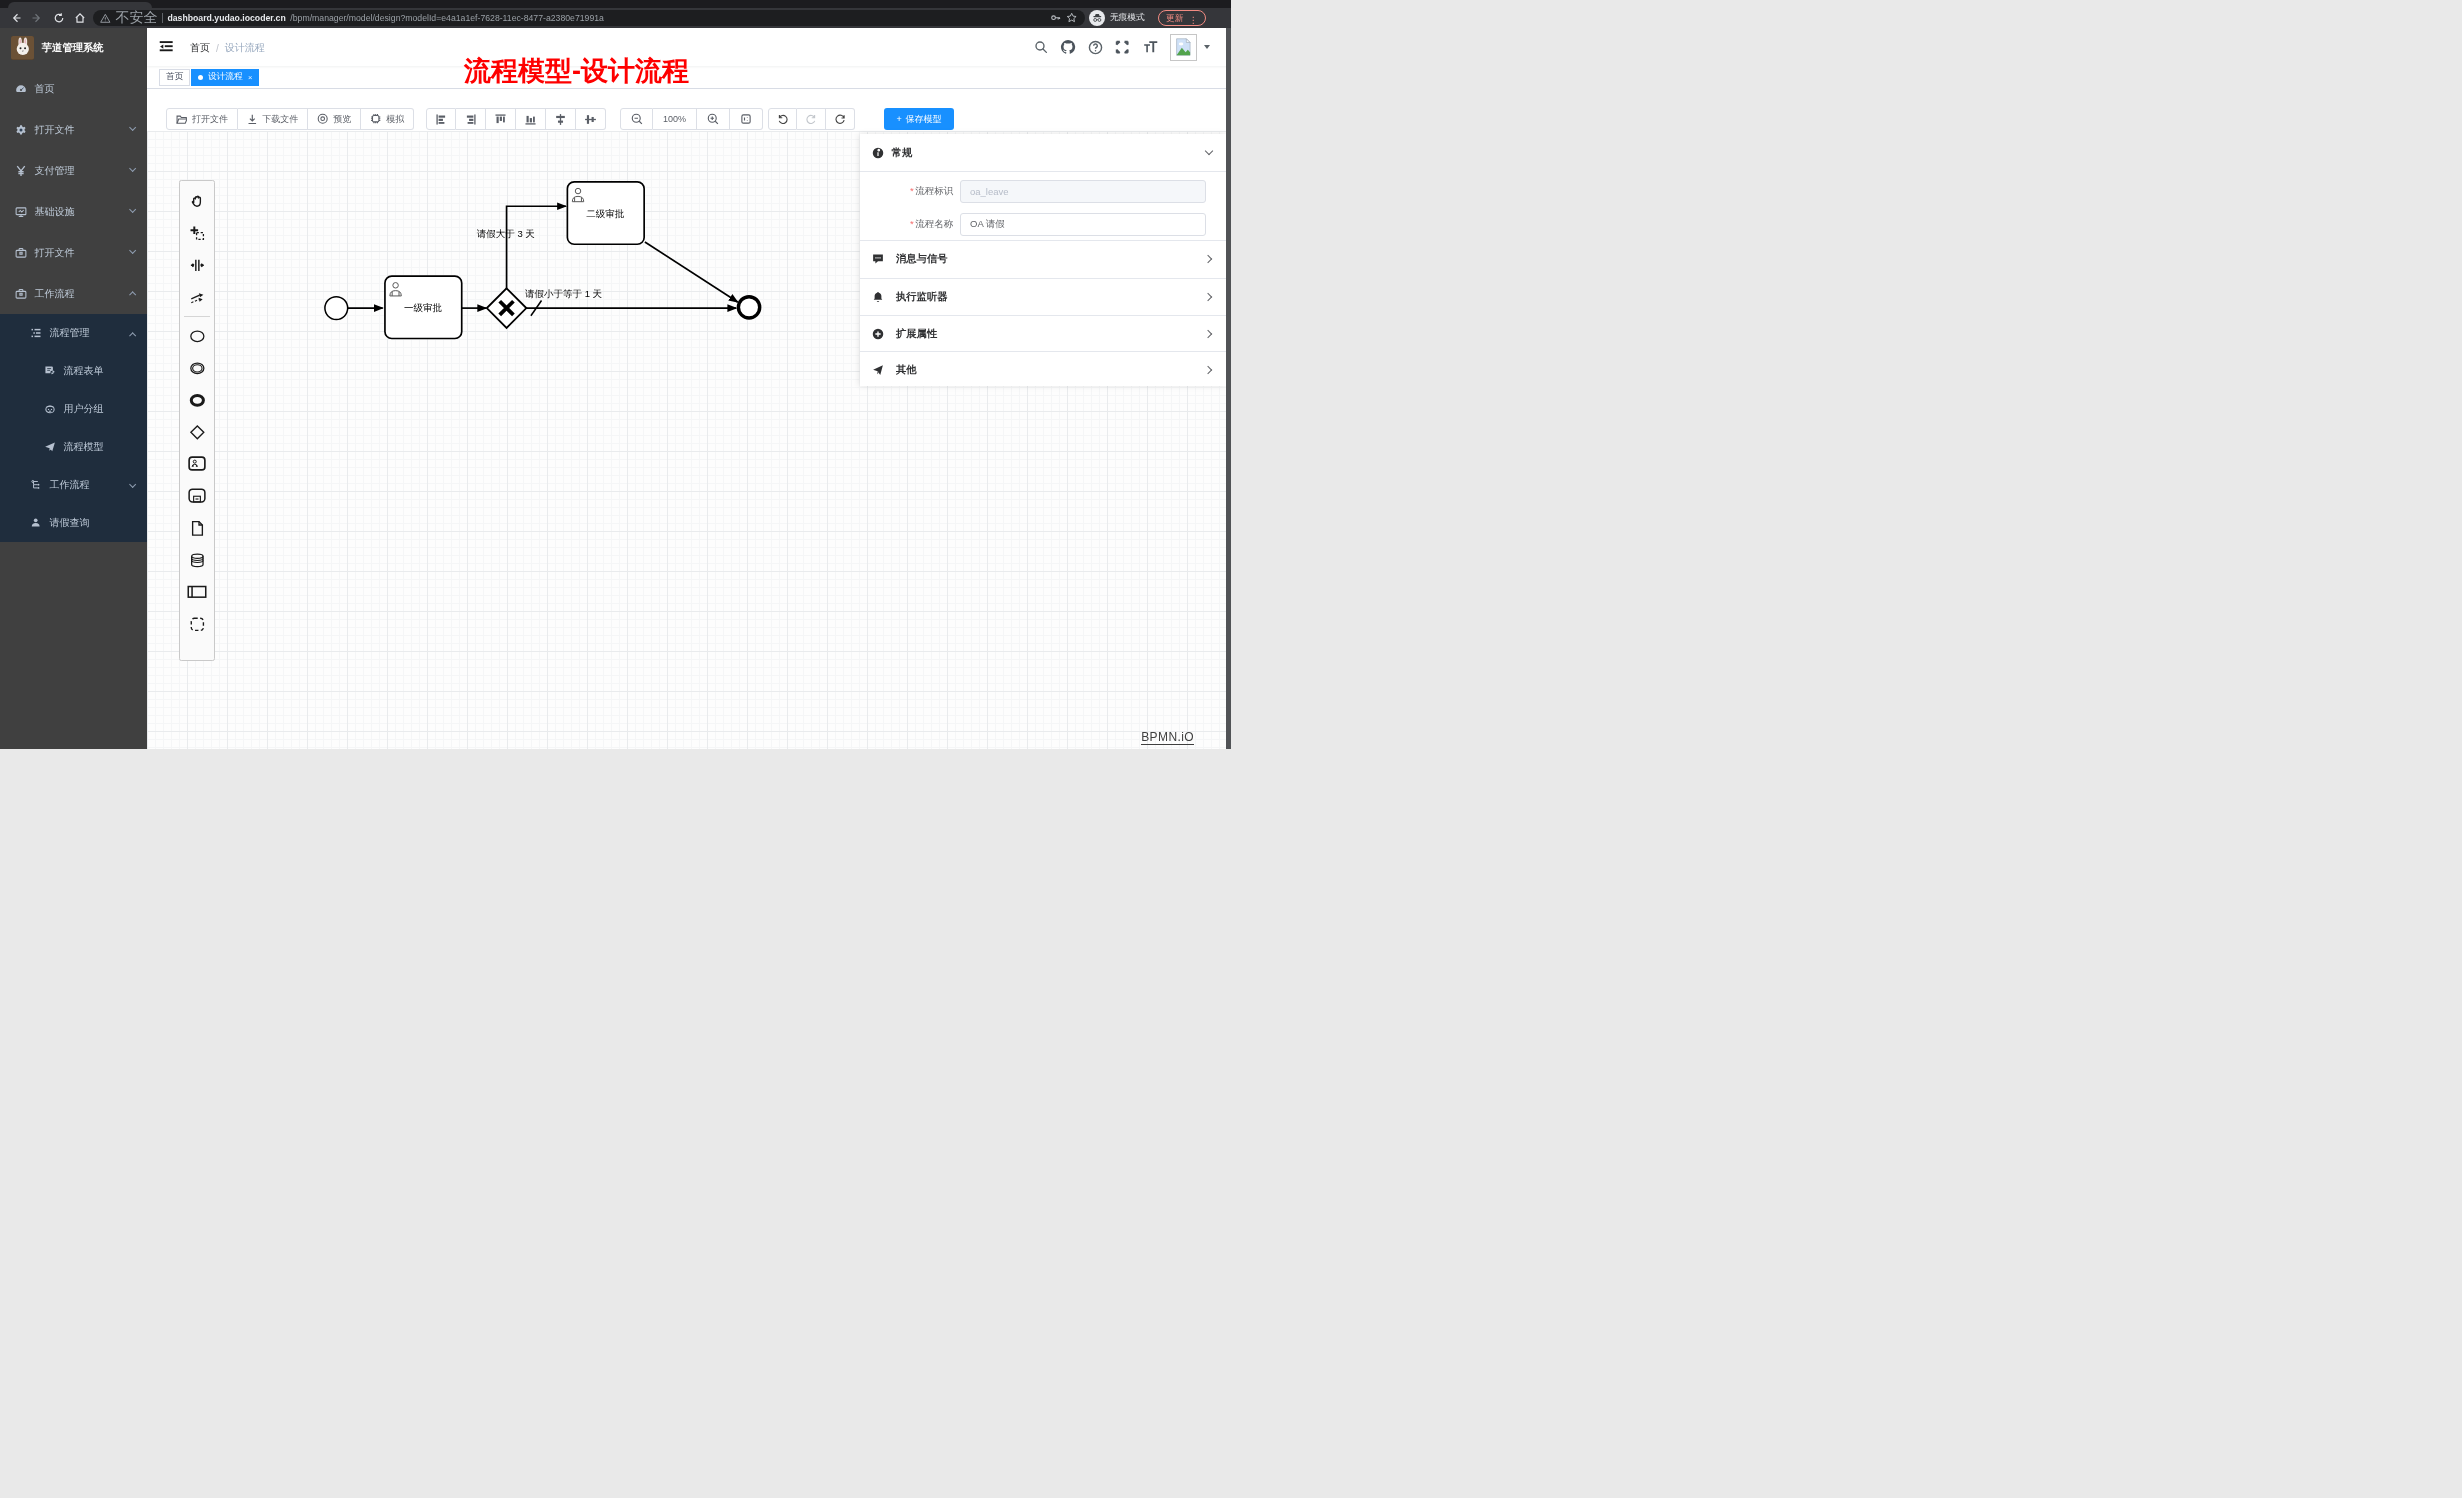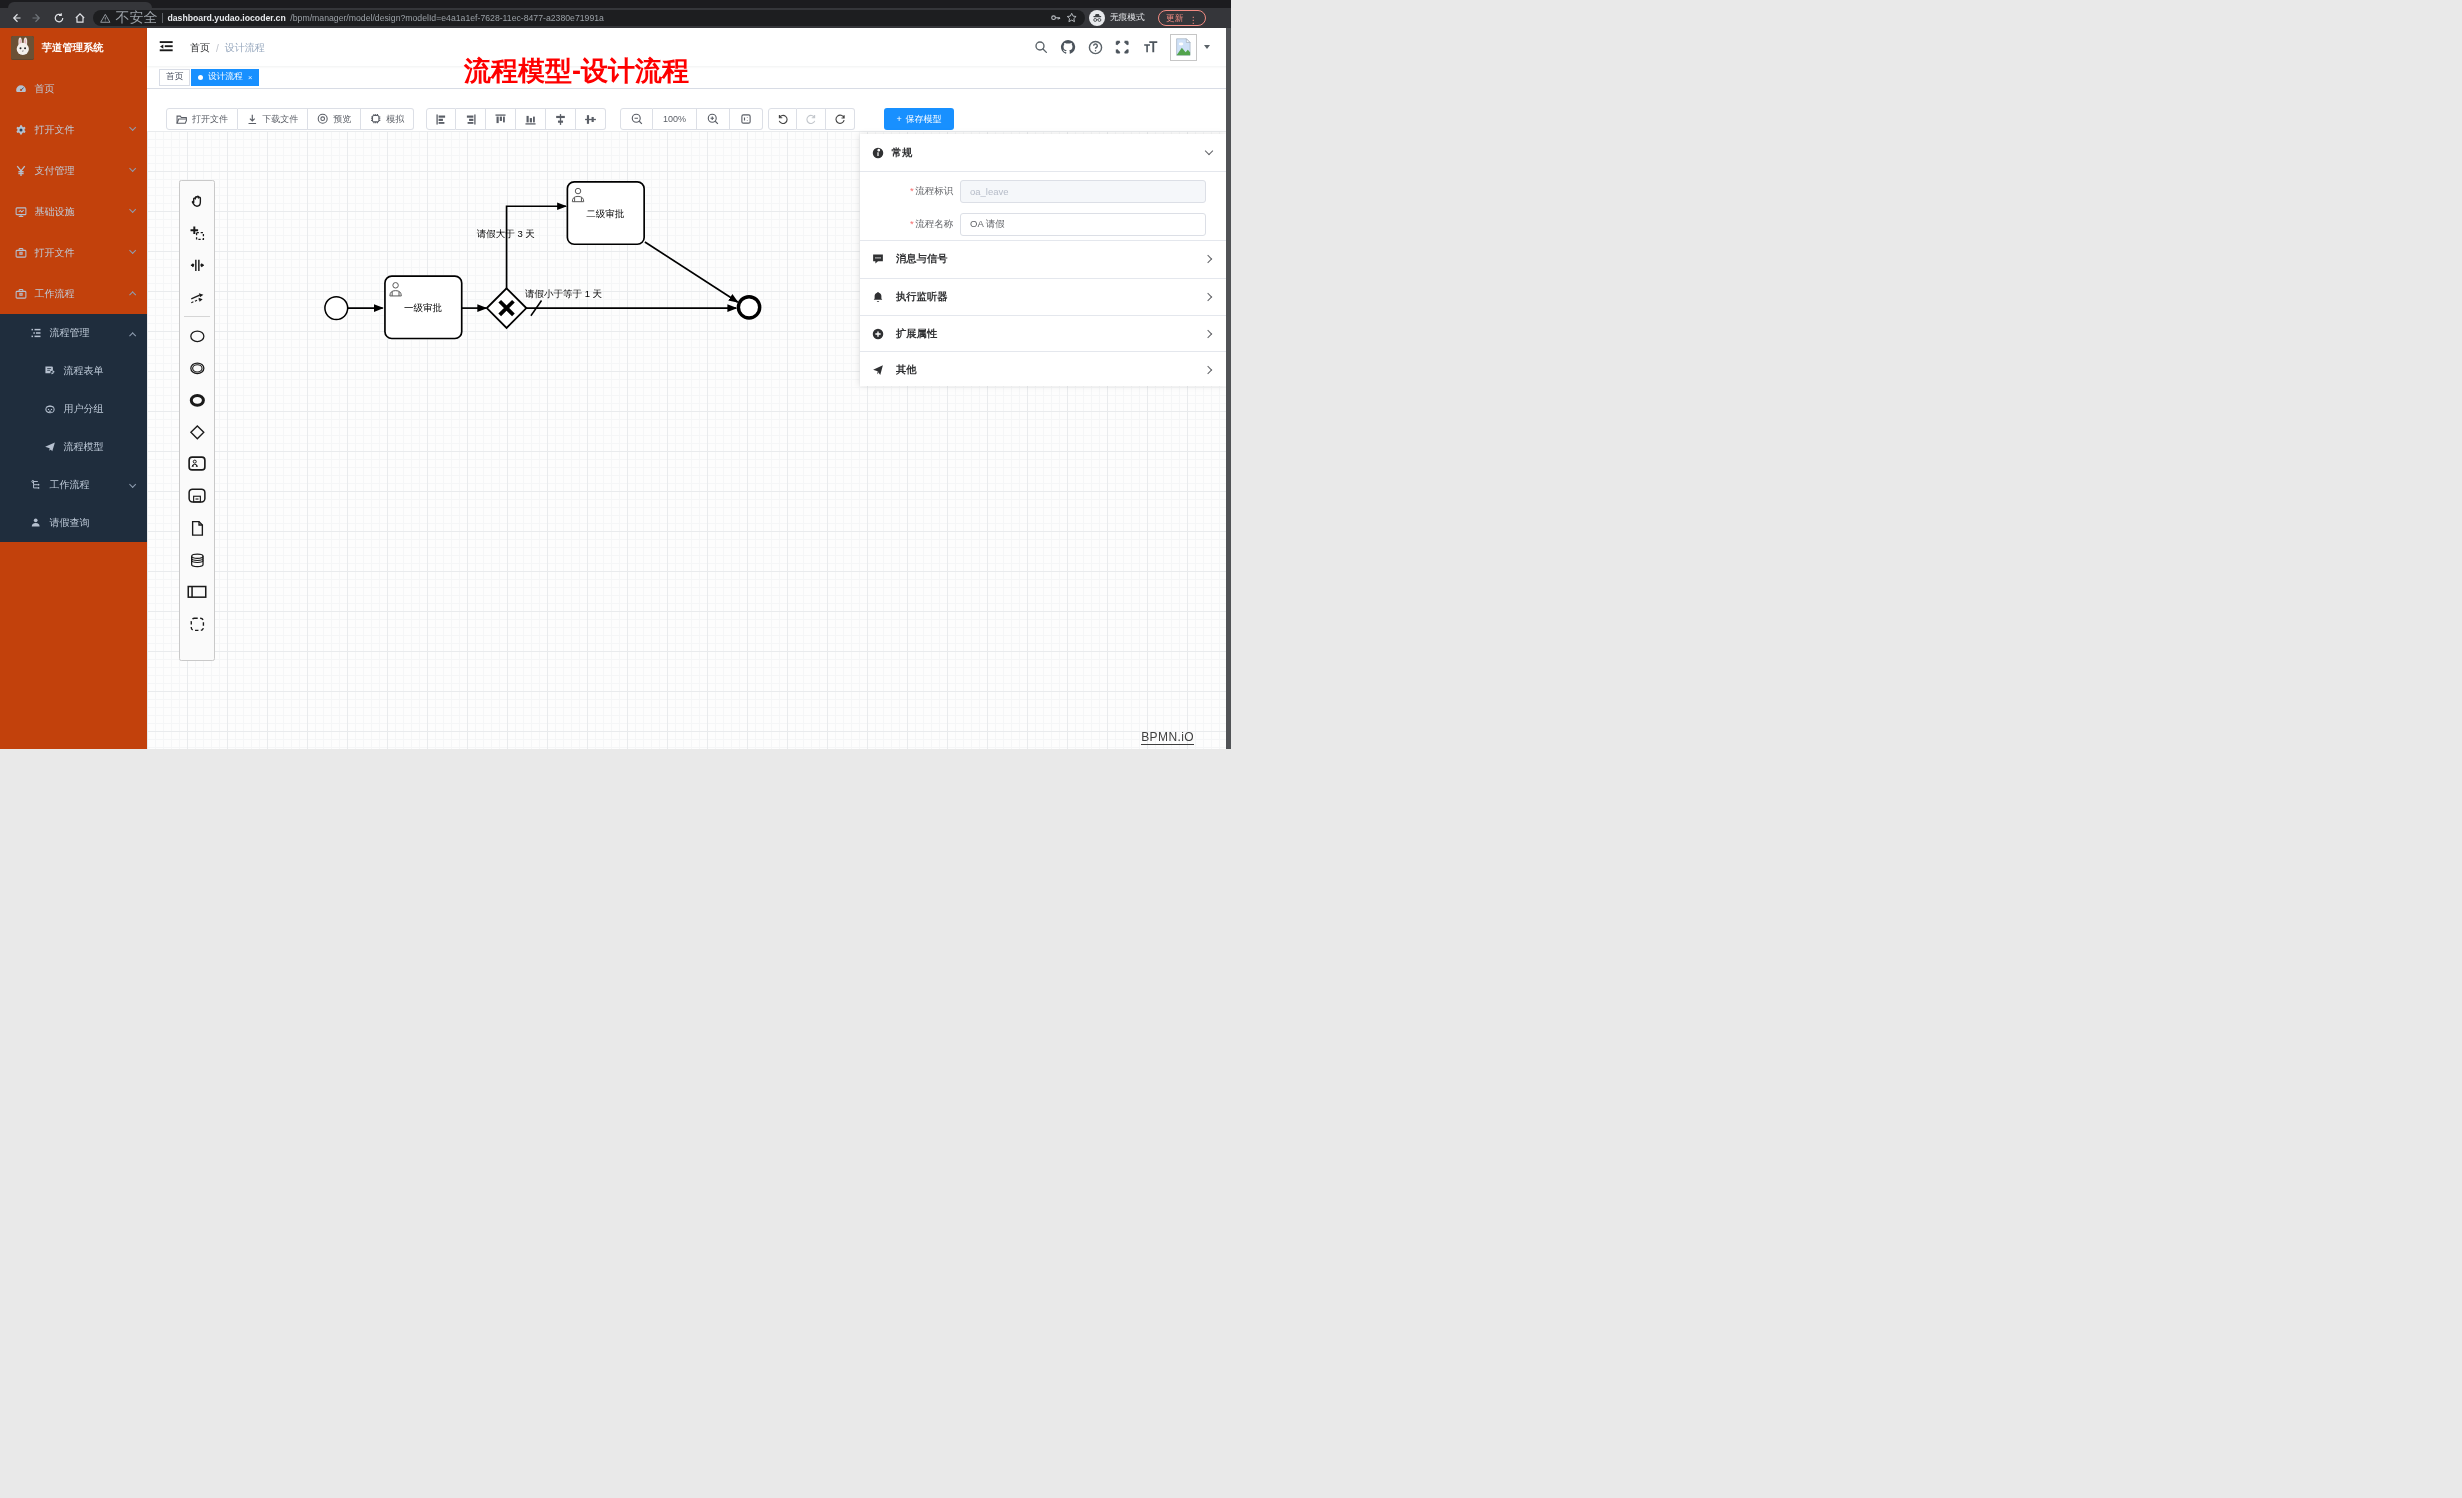--- a/index.html
+++ b/index.html
@@ -18,21 +18,21 @@
   .url-div{width:0.8px;height:10px;background:#5f6368}
   .url-host{color:#e8eaed;font-size:8.7px;font-weight:bold}
   .url-path{color:#9aa0a6;font-size:8.7px;white-space:nowrap;overflow:hidden;flex:1}
   .incog{display:flex;align-items:center;gap:4.6px}
   .incog-badge{width:16px;height:16px;border-radius:50%;background:#e8eaed;display:flex;align-items:center;justify-content:center}
   .incog-label{color:#e8eaed;font-size:8.7px}
   .update-pill{margin-left:9px;height:16px;border:0.8px solid #f28b82;border-radius:8.4px;color:#f28b82;font-size:8.7px;display:flex;align-items:flex-end;gap:5.3px;padding:0 6.8px}
   .vdots{font-size:9px;letter-spacing:0;line-height:1}
 
   
-  .sidebar{position:absolute;left:0;top:28px;width:147px;bottom:0;background:#c2410c;overflow:hidden}
+  .sidebar{position:absolute;left:0;top:28px;width:147px;bottom:0;background:#404040;overflow:hidden}
   .logo-row{height:40px;display:flex;align-items:center;gap:7.6px;padding:0 0 0 10.6px}
   .logo-img{width:23.6px;height:23.6px;border-radius:2.3px;overflow:hidden;background:#4b3826}
   .logo-title{color:#fff;font-size:10.3px;font-weight:bold}
   .mi{display:flex;align-items:center;height:41px;color:#bfcbd9;font-size:10px;cursor:pointer;position:relative}
   .mi .ic{width:12px;margin-right:7.6px;display:flex;justify-content:center}
   .mi.l1{padding-left:15px}
   .mi.l2{padding-left:30px;height:38px}
   .mi.l3{padding-left:44px;height:38px}
   .subwrap{background:#1f2d3d}
   .chev{position:absolute;right:12px;width:5.3px;height:5.3px;border-right:1.1px solid #8f9db1;border-bottom:1.1px solid #8f9db1}

